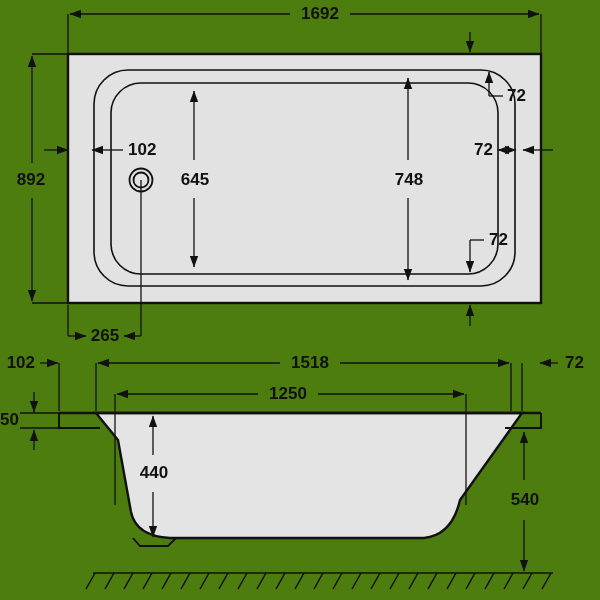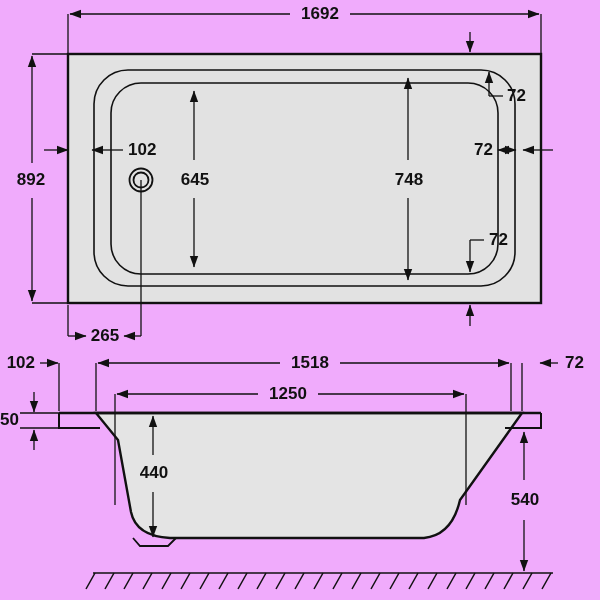--- a/index.html
+++ b/index.html
@@ -4,21 +4,21 @@
 <style>
   html, body {
     margin: 0;
     padding: 0;
     background: #e8e8e8;
   }
   #stage {
     position: relative;
     width: 600px;
     height: 600px;
-    background: #f0abfc;
+    background: #4d7c0f;
     overflow: hidden;
     font-family: "Liberation Sans", sans-serif;
   }
   #drawing {
     display: block;
     width: 600px;
     height: 600px;
   }
   .dim-text {
     font-family: "Liberation Sans", sans-serif;

